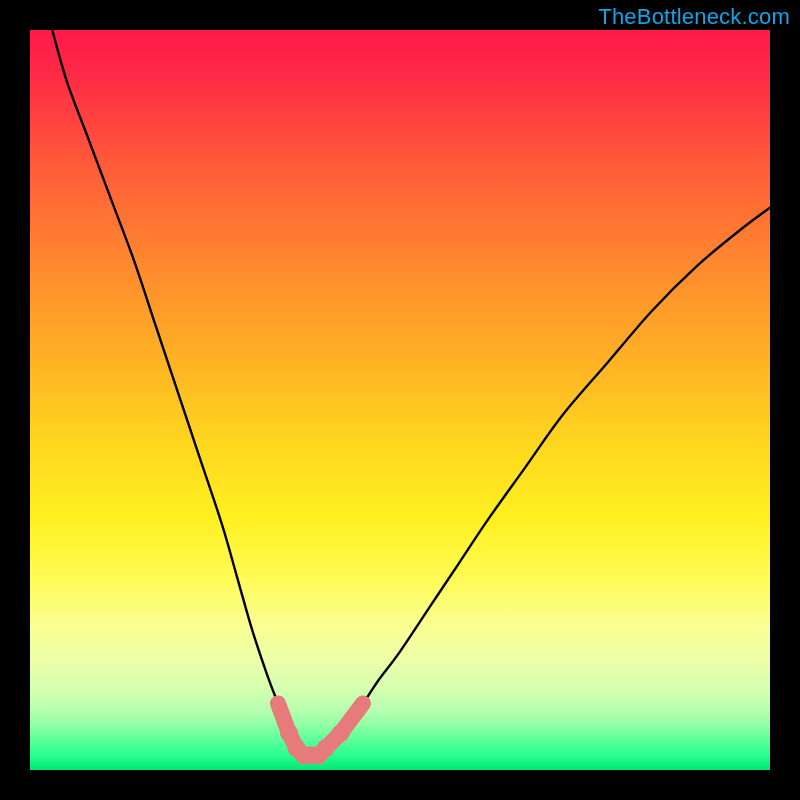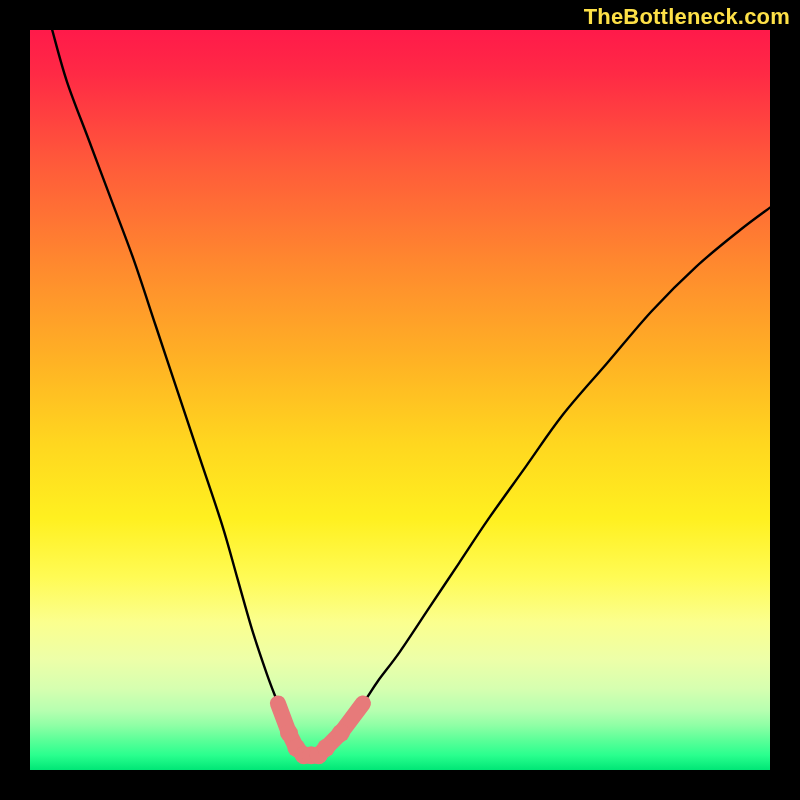--- a/index.html
+++ b/index.html
@@ -13,23 +13,23 @@
   .frame {
     position: relative;
     width: 800px;
     height: 800px;
     background: #000;
   }
   .watermark {
     position: absolute;
     top: 4px;
     right: 10px;
-    color: #fde047;
+    color: #0ea5e9;
     font-size: 22px;
-    font-weight: 700;
+    font-weight: 400;
     z-index: 10;
     letter-spacing: 0.2px;
     text-align: right;
   }
   .plot-outer {
     position: absolute;
     left: 30px;
     top: 30px;
     width: 740px;
     height: 740px;

